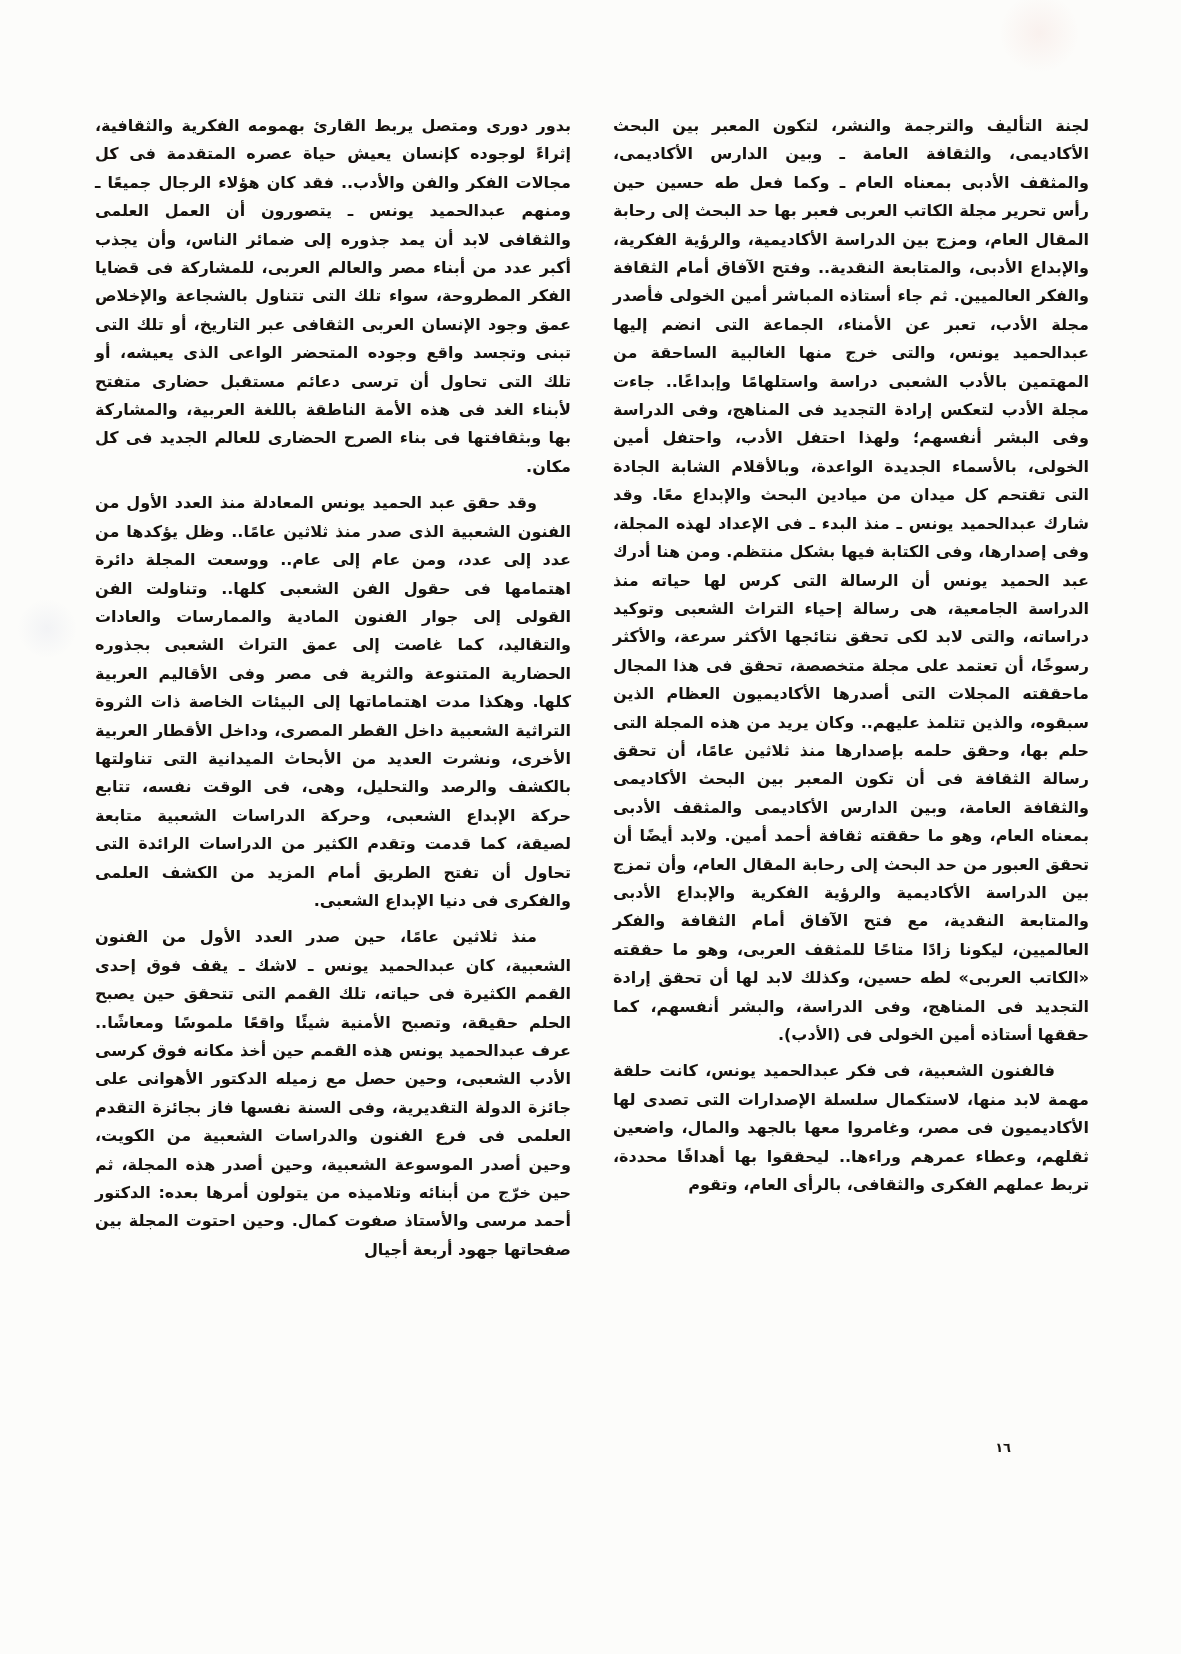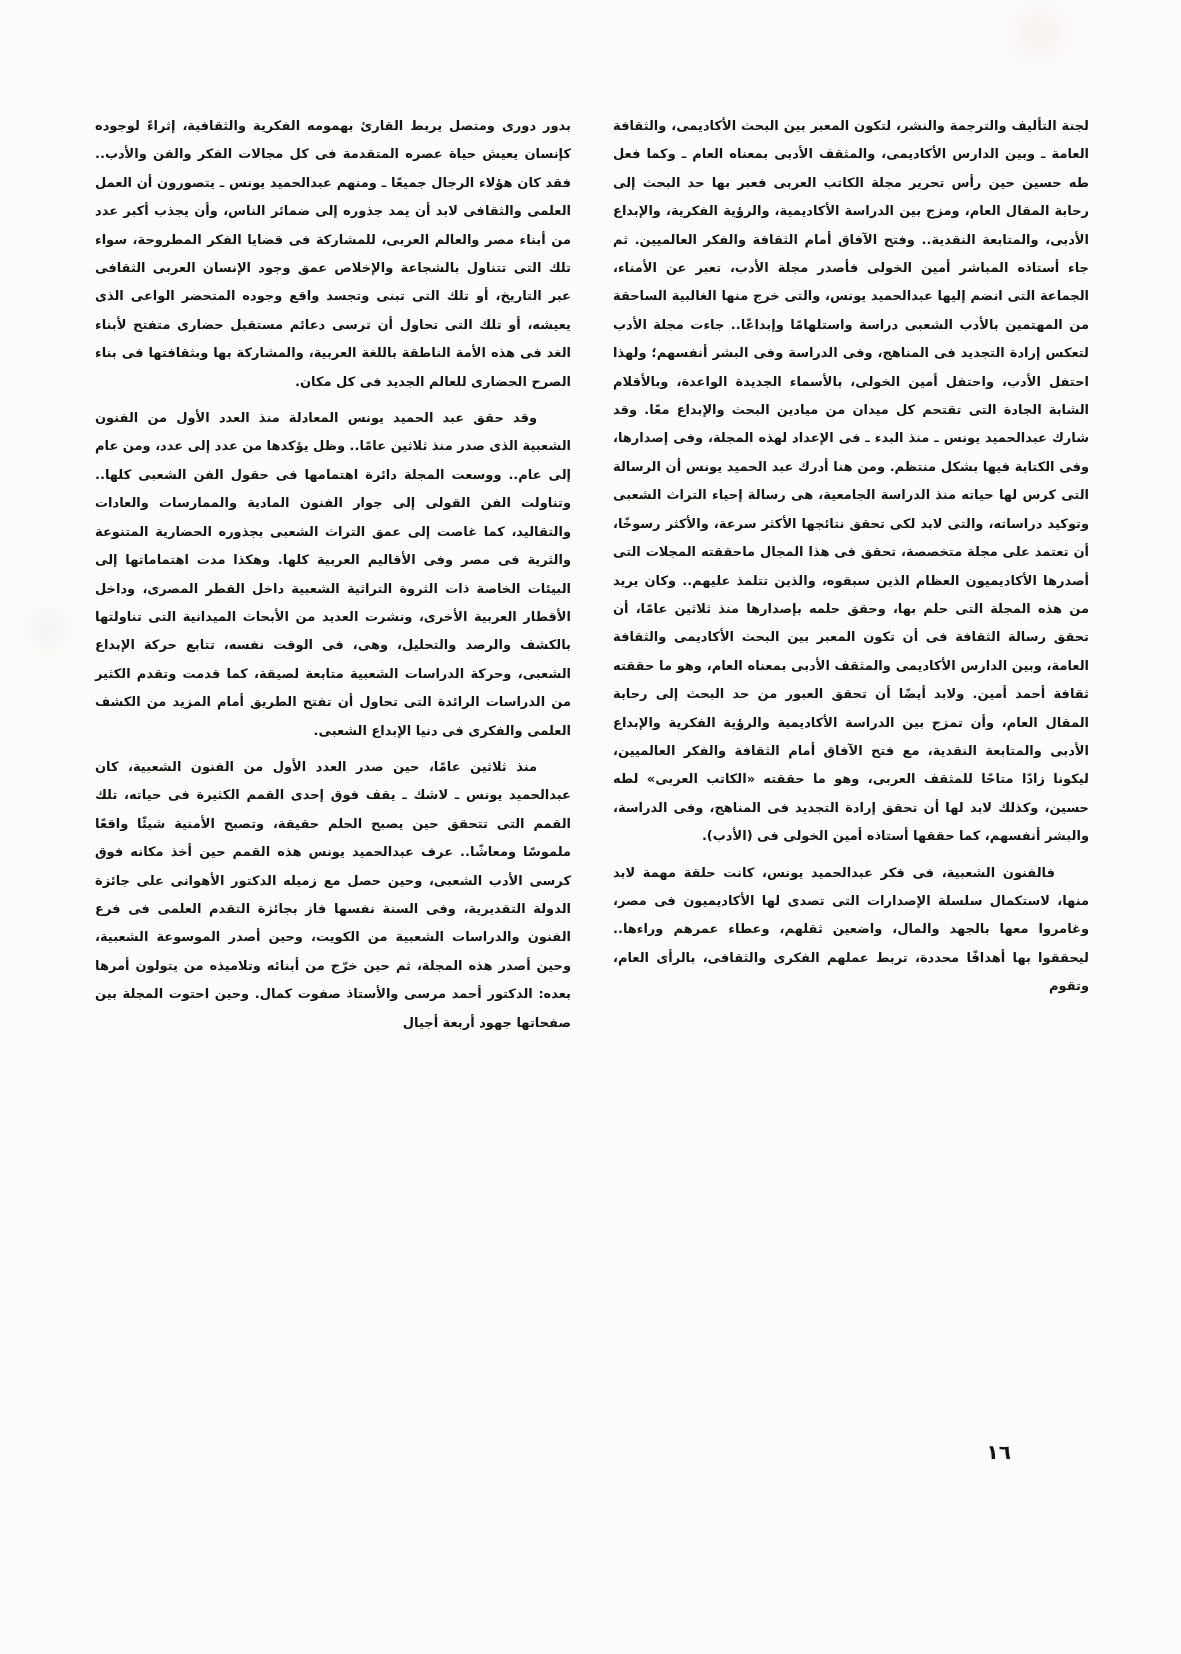--- a/index.html
+++ b/index.html
@@ -26,38 +26,38 @@
       #fcfcfa;
   }
   .columns {
     display: flex;
     gap: 42px;
     direction: rtl;
   }
   .column {
     flex: 1;
     text-align: justify;
-    font-size: 13px;
+    font-size: 16px;
     font-weight: bold;
     line-height: 28.4px;
     direction: rtl;
     unicode-bidi: embed;
   }
   .column p {
     margin: 0 0 8px 0;
   }
   .column p.indent {
     text-indent: 34px;
     margin-top: 7px;
   }
   .page-number {
     position: absolute;
     top: 1440px;
     right: 170px;
-    font-size: 20px;
+    font-size: 13px;
     font-weight: bold;
     color: #17130e;
   }
 </style>
 </head>
 <body>
 
 <div class="page">
   <div class="columns">
 

